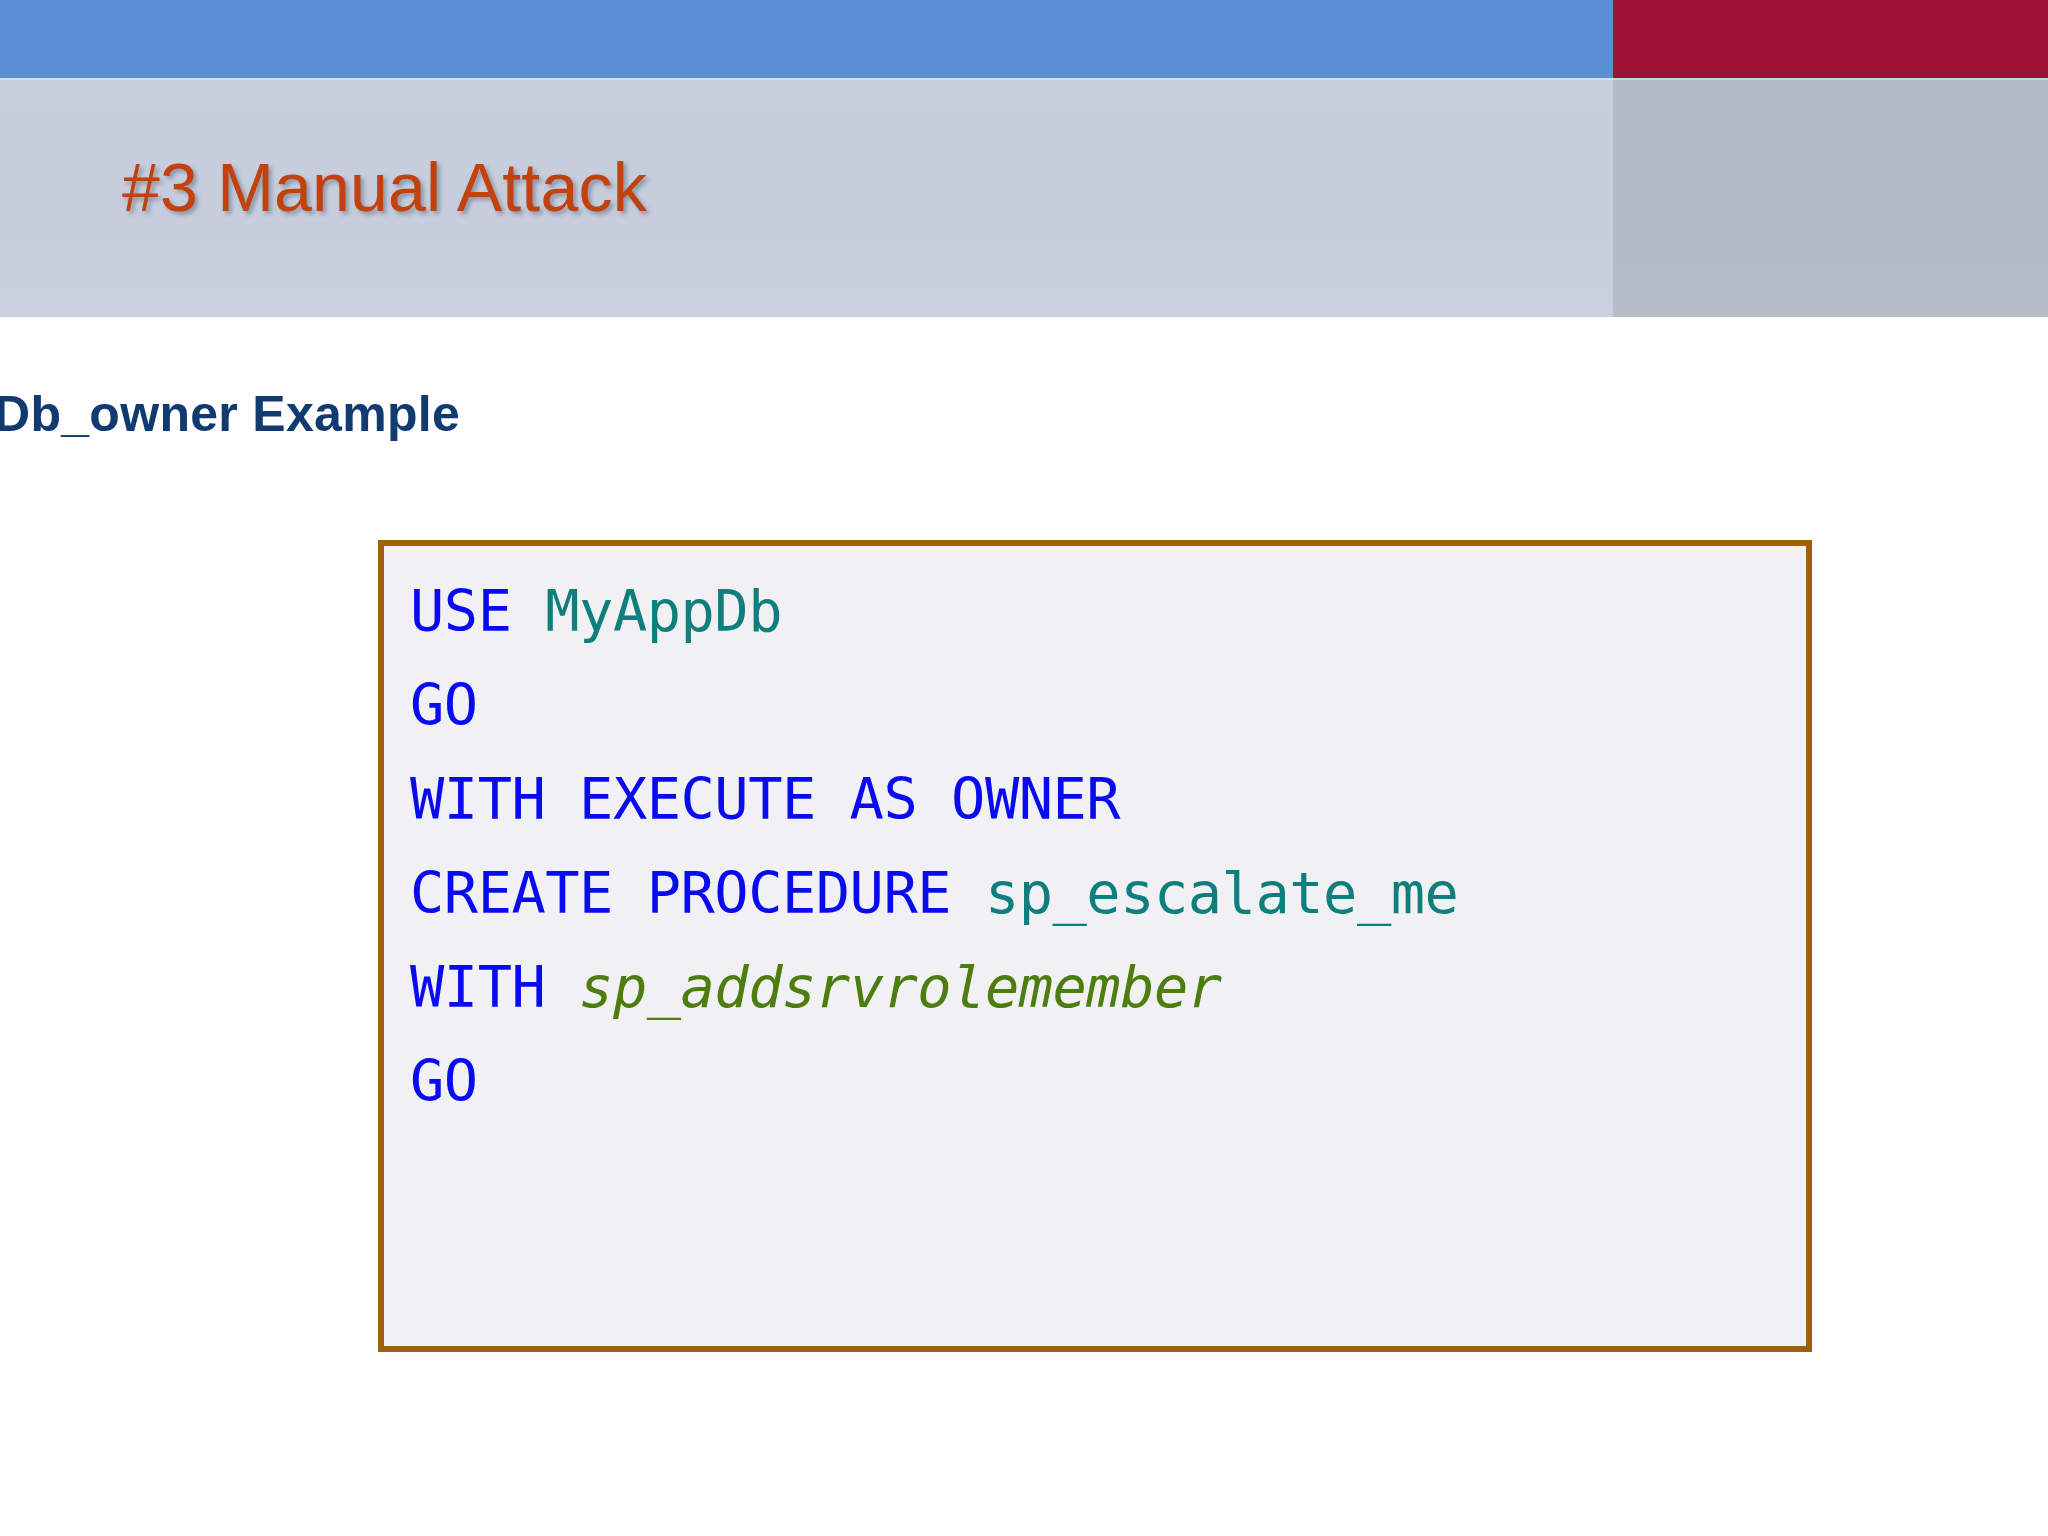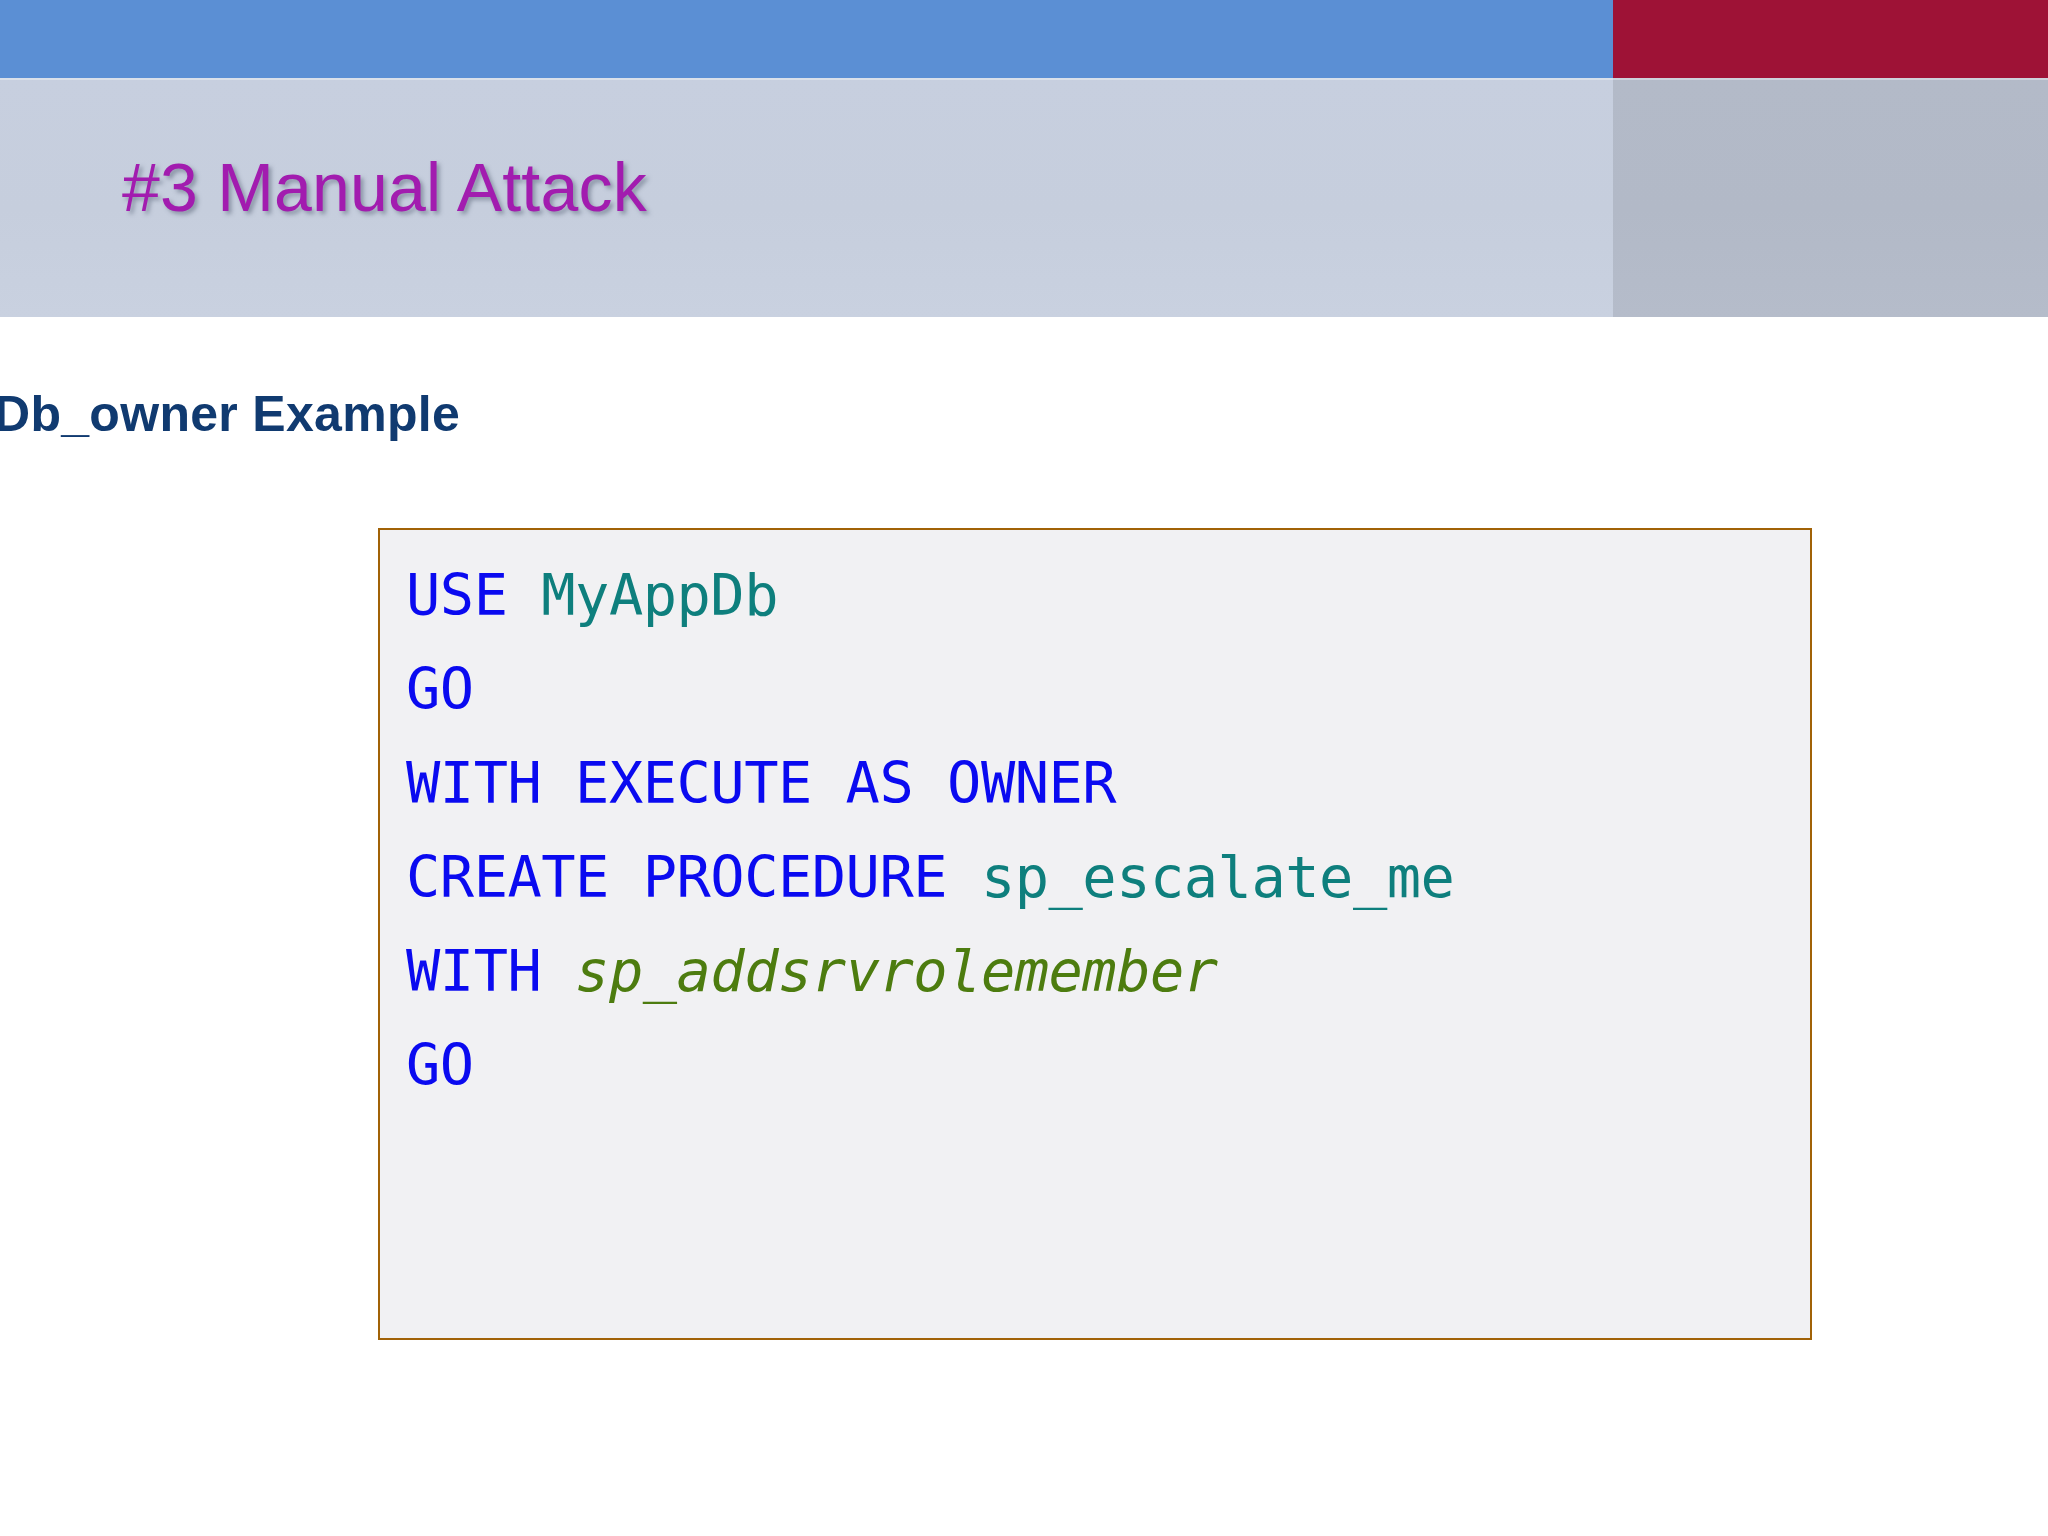--- a/index.html
+++ b/index.html
@@ -74,21 +74,21 @@
   }
 
   
   .slide-title {
     position: absolute;
     left: 122px;
     top: 152px;
     font-size: 68px;
     font-weight: 400;
     line-height: 1.05;
-    color: #a21caf;
+    color: #c2410c;
     letter-spacing: 0.2px;
     text-shadow: 3px 3px 4px rgba(90,100,120,0.55);
     white-space: nowrap;
   }
 
   
   .body-heading {
     position: absolute;
     left: 0;
     top: 385px;
@@ -101,25 +101,25 @@
   
   .body-heading .heading-inner {
     display: inline-block;
     transform: translateX(-6px);
   }
 
   
   .code-box {
     position: absolute;
     left: 378px;
-    top: 528px;
+    top: 540px;
     width: 1434px;
     height: 812px;
     background: #F1F1F3;
-    border: 2px solid #a16207;
+    border: 6px solid #a16207;
     box-sizing: border-box;
     overflow: hidden;
   }
   .code-lines {
     position: absolute;
     left: 26px;
     top: 18px;
     right: 8px;
   }
   .code-line {

